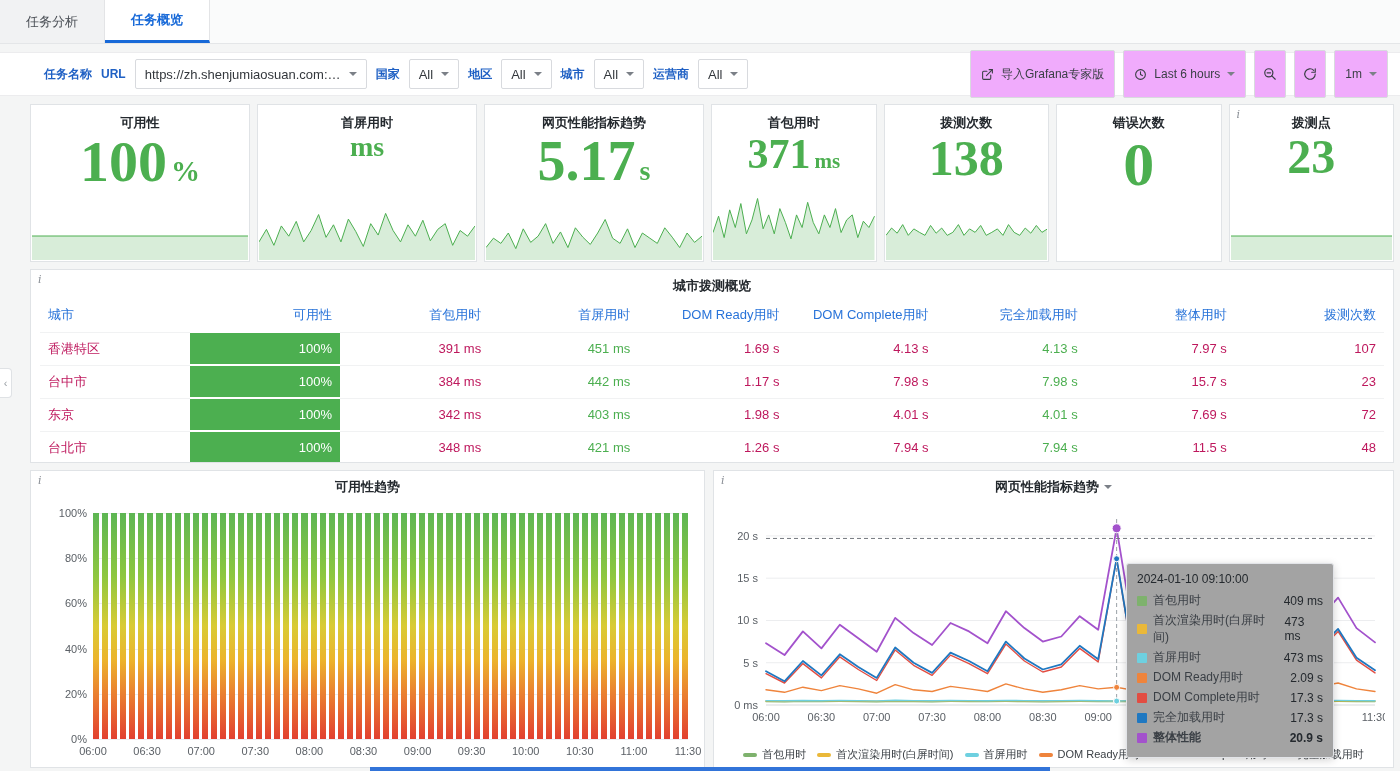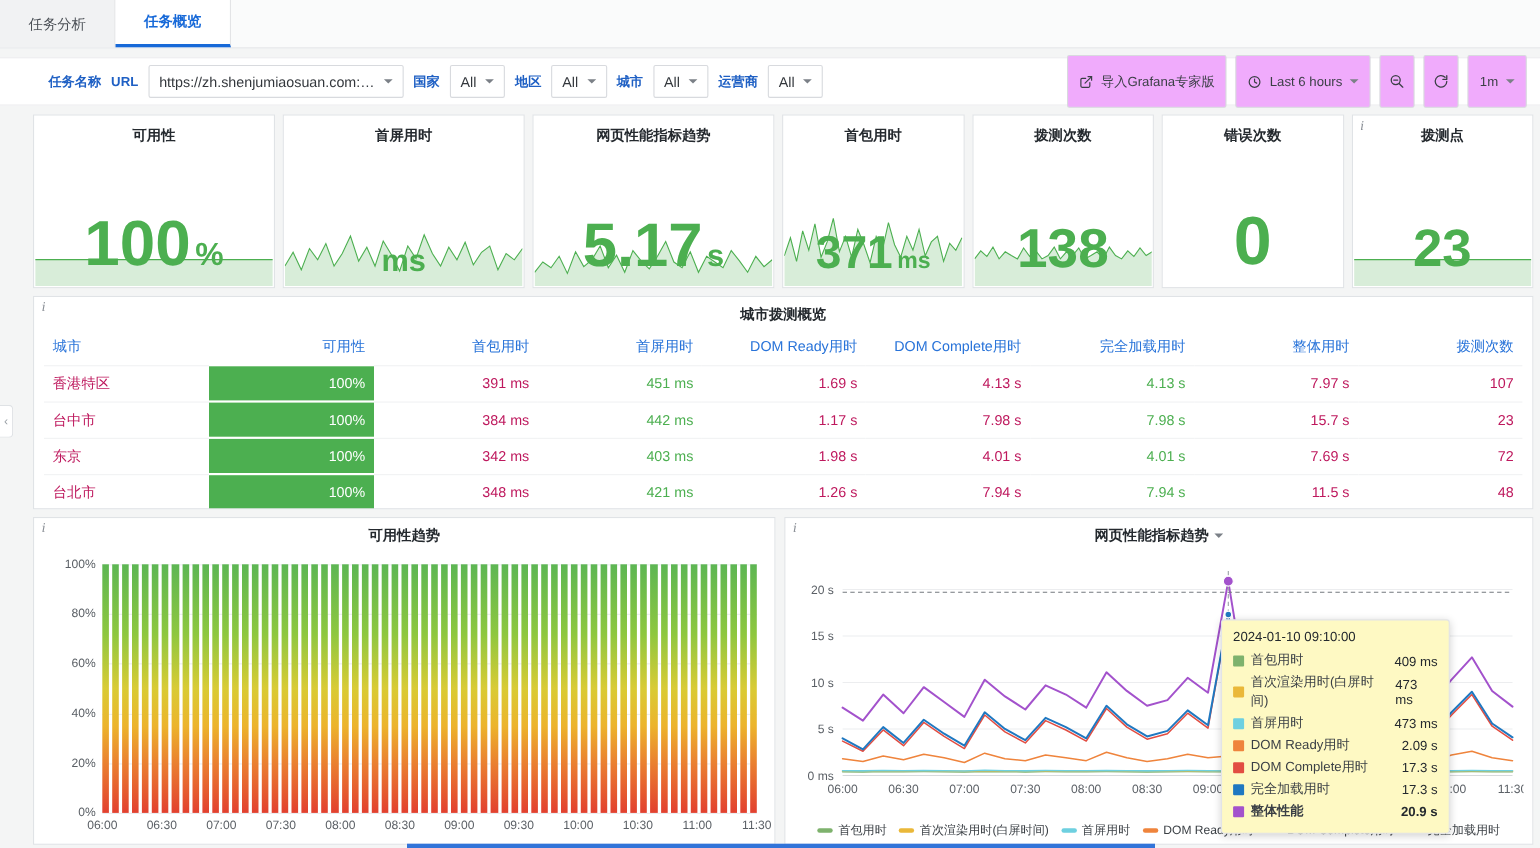--- a/index.html
+++ b/index.html
@@ -24,21 +24,21 @@
 
   
   .panel-title { text-align:center; font-size:13px; font-weight:bold; color:#24292e; padding-top:7px; display:flex; justify-content:center; align-items:center; gap:5px; }
   .info-corner { position:absolute; top:3px; left:7px; font-size:11px; color:#8a8f96; font-family:"DejaVu Serif",serif; font-style:italic; z-index:4; cursor:pointer; }
 
   
   .stats-row { display:flex; gap:7px; margin:8px 6px 7px 30px; height:158px; }
   .stat-panel { position:relative; background:#fff; border:1px solid #e0e3e6; flex:1; overflow:hidden; }
   .stat-panel.wide { flex:0 0 220px; }
   .stat-title { text-align:center; font-size:13px; font-weight:bold; color:#24292e; margin-top:9px; position:relative; z-index:2; }
-  .stat-value-wrap { position:absolute; top:28px; bottom:10px; left:0; right:0; display:flex; align-items:flex-end; justify-content:center; z-index:2; }
+  .stat-value-wrap { position:absolute; top:28px; bottom:10px; left:0; right:0; display:flex; align-items:flex-start; justify-content:center; z-index:2;font-family:Liberation Serif, serif; }
   .stat-value-inner { display:flex; align-items:baseline; gap:4px; }
   .stat-value, .stat-unit { color:#4caf50; font-weight:bold; line-height:1; }
   .stat-spark { position:absolute; left:1px; right:1px; bottom:1px; width:calc(100% - 2px); z-index:1; }
 
   
   .table-panel { position:relative; background:#fff; border:1px solid #e0e3e6; margin:0 6px 7px 30px; height:194px; overflow:hidden; }
   table.city-table { width:calc(100% - 18px); margin:3px 9px 0; border-collapse:collapse; table-layout:fixed; font-size:13px; }
   .city-table th { color:#2873d9; font-weight:normal; text-align:right; padding:8px 8px 7px; white-space:nowrap; cursor:pointer; }
   .city-table th:first-child { text-align:left; }
   .city-table td { text-align:right; padding:7px 8px; color:#be185d; border-top:1px solid #f1f2f3; white-space:nowrap; }
@@ -59,21 +59,21 @@
   .avail-bars { position:absolute; inset:0; display:flex; gap:3px; align-items:flex-end; }
   .avail-bar { flex:1; background:linear-gradient(to bottom,#5db653 0%,#8ec73f 28%,#d9cb35 50%,#ecb42c 65%,#ea8030 80%,#e2402f 100%); }
   .x-labels { position:absolute; left:48px; right:2px; bottom:0; height:16px; }
   .x-labels span { position:absolute; transform:translateX(-50%); font-size:11px; color:#5b6066; white-space:nowrap; }
 
   .perf-wrap { position:absolute; top:34px; left:8px; right:8px; bottom:42px; }
   .legend { position:absolute; left:0; right:0; bottom:5px; display:flex; justify-content:center; align-items:center; gap:11px; font-size:11px; color:#3c4146; }
   .legend-item { display:flex; align-items:center; gap:5px; cursor:pointer; white-space:nowrap; }
   .lg-bar { width:14px; height:4px; border-radius:2px; flex:none; }
 
-  .tooltip { position:absolute; left:396px; top:92px; width:208px; background:#fef9c3; border:1px solid #e2e4e8; box-shadow:0 2px 8px rgba(0,0,0,.18); border-radius:3px; padding:8px 10px; font-size:12px; z-index:6; }
+  .tooltip { position:absolute; left:412px; top:92px; width:208px; background:#a3a3a3; border:1px solid #e2e4e8; box-shadow:0 2px 8px rgba(0,0,0,.18); border-radius:3px; padding:8px 10px; font-size:12px; z-index:6; }
   .tt-title { color:#24292e; margin-bottom:6px; }
   .tt-row { display:flex; align-items:center; gap:6px; margin:3px 0; }
   .tt-swatch { width:10px; height:10px; border-radius:1px; flex:none; }
   .tt-name { color:#3a3f45; }
   .tt-val { margin-left:auto; color:#24292e; }
   .tt-row.bold .tt-name, .tt-row.bold .tt-val { font-weight:bold; }
 
   .hscroll { position:absolute; left:0; right:0; bottom:0; height:4px; }
   .hscroll-thumb { position:absolute; left:370px; width:680px; height:4px; background:#3274d9; }
 

